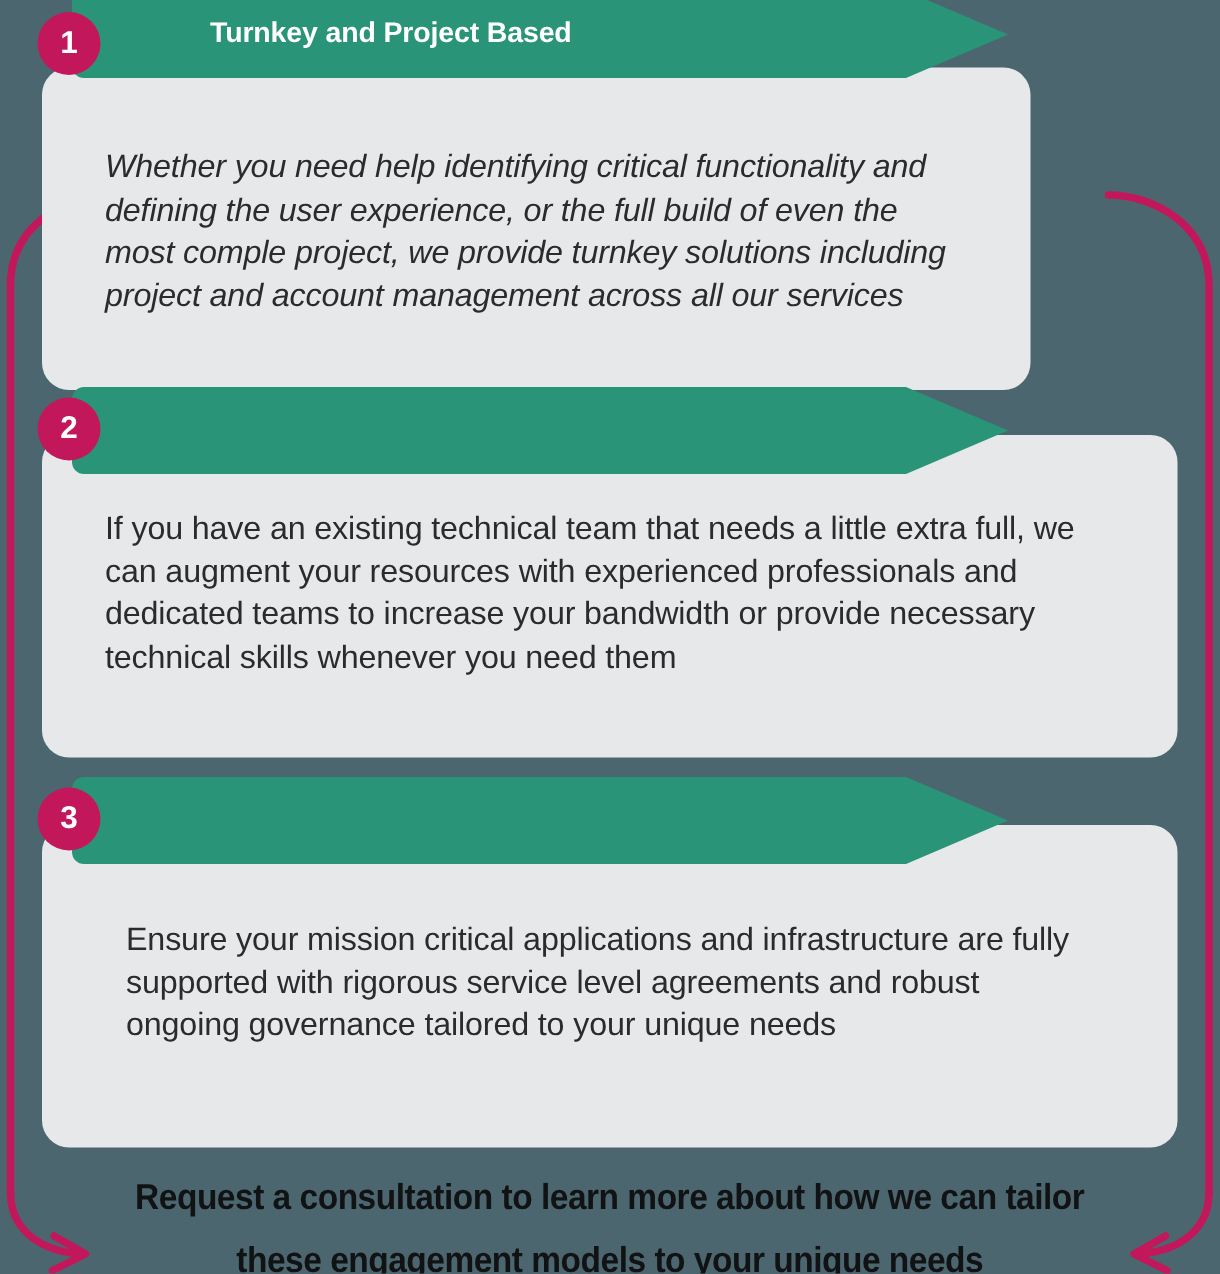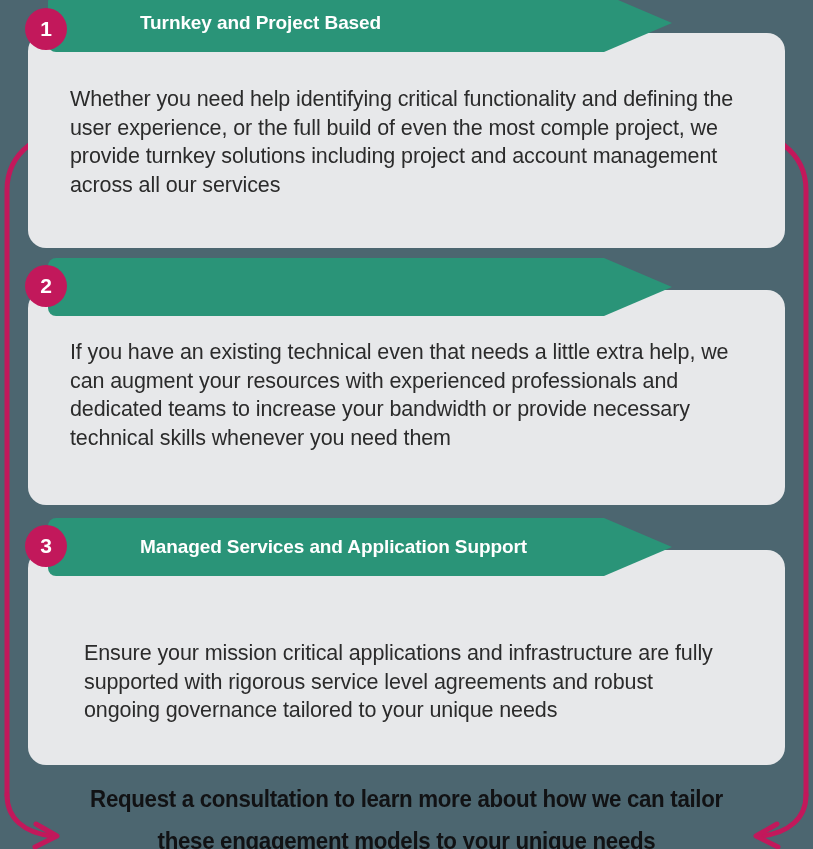--- a/index.html
+++ b/index.html
@@ -126,59 +126,58 @@
     <path d="M 7 795 C 7 818, 24 833, 52 836" fill="none" stroke="#c2185b" stroke-width="5" stroke-linecap="round"></path>
     <path d="M 36 824 L 57 836 L 35 847" fill="none" stroke="#c2185b" stroke-width="5" stroke-linecap="round" stroke-linejoin="round"></path>
 
     <path d="M 739 130 C 769 130, 806 150, 806 190 L 806 795" fill="none" stroke="#c2185b" stroke-width="5" stroke-linecap="round"></path>
 
     <path d="M 806 795 C 806 818, 789 833, 761 836" fill="none" stroke="#c2185b" stroke-width="5" stroke-linecap="round"></path>
     <path d="M 777 824 L 756 836 L 778 847" fill="none" stroke="#c2185b" stroke-width="5" stroke-linecap="round" stroke-linejoin="round"></path>
   </svg>
 
   <div class="card">
-    <div class="card-body" style="top:33px; width:757px; height:215px;">
+    <div class="card-body" style="top:45px; width:659px; height:215px;font-style:italic;">
       <div class="card-body-inner" style="top:52px;">
         <p class="card-text">Whether you need help identifying critical functionality and defining the user experience, or the full build of even the most comple project, we provide turnkey solutions including project and account management across all our services</p>
       </div>
     </div>
     <div class="banner" style="left:48px; top:-6px; width:624px;">
       <svg width="624" height="58" viewBox="0 0 624 58">
         <path d="M 8 0 L 556 0 L 624 29 L 556 58 L 8 58 A 8 8 0 0 1 0 50 L 0 8 A 8 8 0 0 1 8 0 Z" fill="#2a9478"></path>
       </svg>
       <span class="banner-title">Turnkey and Project Based</span>
     </div>
     <div class="badge" style="left:25px; top:8px;">1</div>
   </div>
 
   <div class="card">
     <div class="card-body" style="top:290px; width:757px; height:215px;">
       <div class="card-body-inner" style="top:48px;">
-        <p class="card-text">If you have an existing technical even that needs a little extra help, we can augment your resources with experienced professionals and dedicated teams to increase your bandwidth or provide necessary technical skills whenever you need them</p>
+        <p class="card-text">If you have an existing technical team that needs a little extra full, we can augment your resources with experienced professionals and dedicated teams to increase your bandwidth or provide necessary technical skills whenever you need them</p>
       </div>
     </div>
     <div class="banner" style="left:48px; top:258px; width:624px;">
       <svg width="624" height="58" viewBox="0 0 624 58">
         <path d="M 8 0 L 556 0 L 624 29 L 556 58 L 8 58 A 8 8 0 0 1 0 50 L 0 8 A 8 8 0 0 1 8 0 Z" fill="#2a9478"></path>
       </svg>
     </div>
     <div class="badge" style="left:25px; top:265px;">2</div>
   </div>
 
   <div class="card">
     <div class="card-body" style="top:550px; width:757px; height:215px;">
-      <div class="card-body-inner" style="top:62px; padding:0 56px;margin-top:27px;">
+      <div class="card-body-inner" style="top:62px; padding:0 56px;">
         <p class="card-text">Ensure your mission critical applications and infrastructure are fully supported with rigorous service level agreements and robust ongoing governance tailored to your unique needs</p>
       </div>
     </div>
     <div class="banner" style="left:48px; top:518px; width:624px;">
       <svg width="624" height="58" viewBox="0 0 624 58">
         <path d="M 8 0 L 556 0 L 624 29 L 556 58 L 8 58 A 8 8 0 0 1 0 50 L 0 8 A 8 8 0 0 1 8 0 Z" fill="#2a9478"></path>
       </svg>
-      <span class="banner-title">Managed Services and Application Support</span>
     </div>
     <div class="badge" style="left:25px; top:525px;">3</div>
   </div>
 
   <div id="footer-cta">
     <span class="cta-line">Request a consultation to learn more about how we can tailor</span>
     <span class="cta-line">these engagement models to your unique needs</span>
   </div>
 
 </div>

